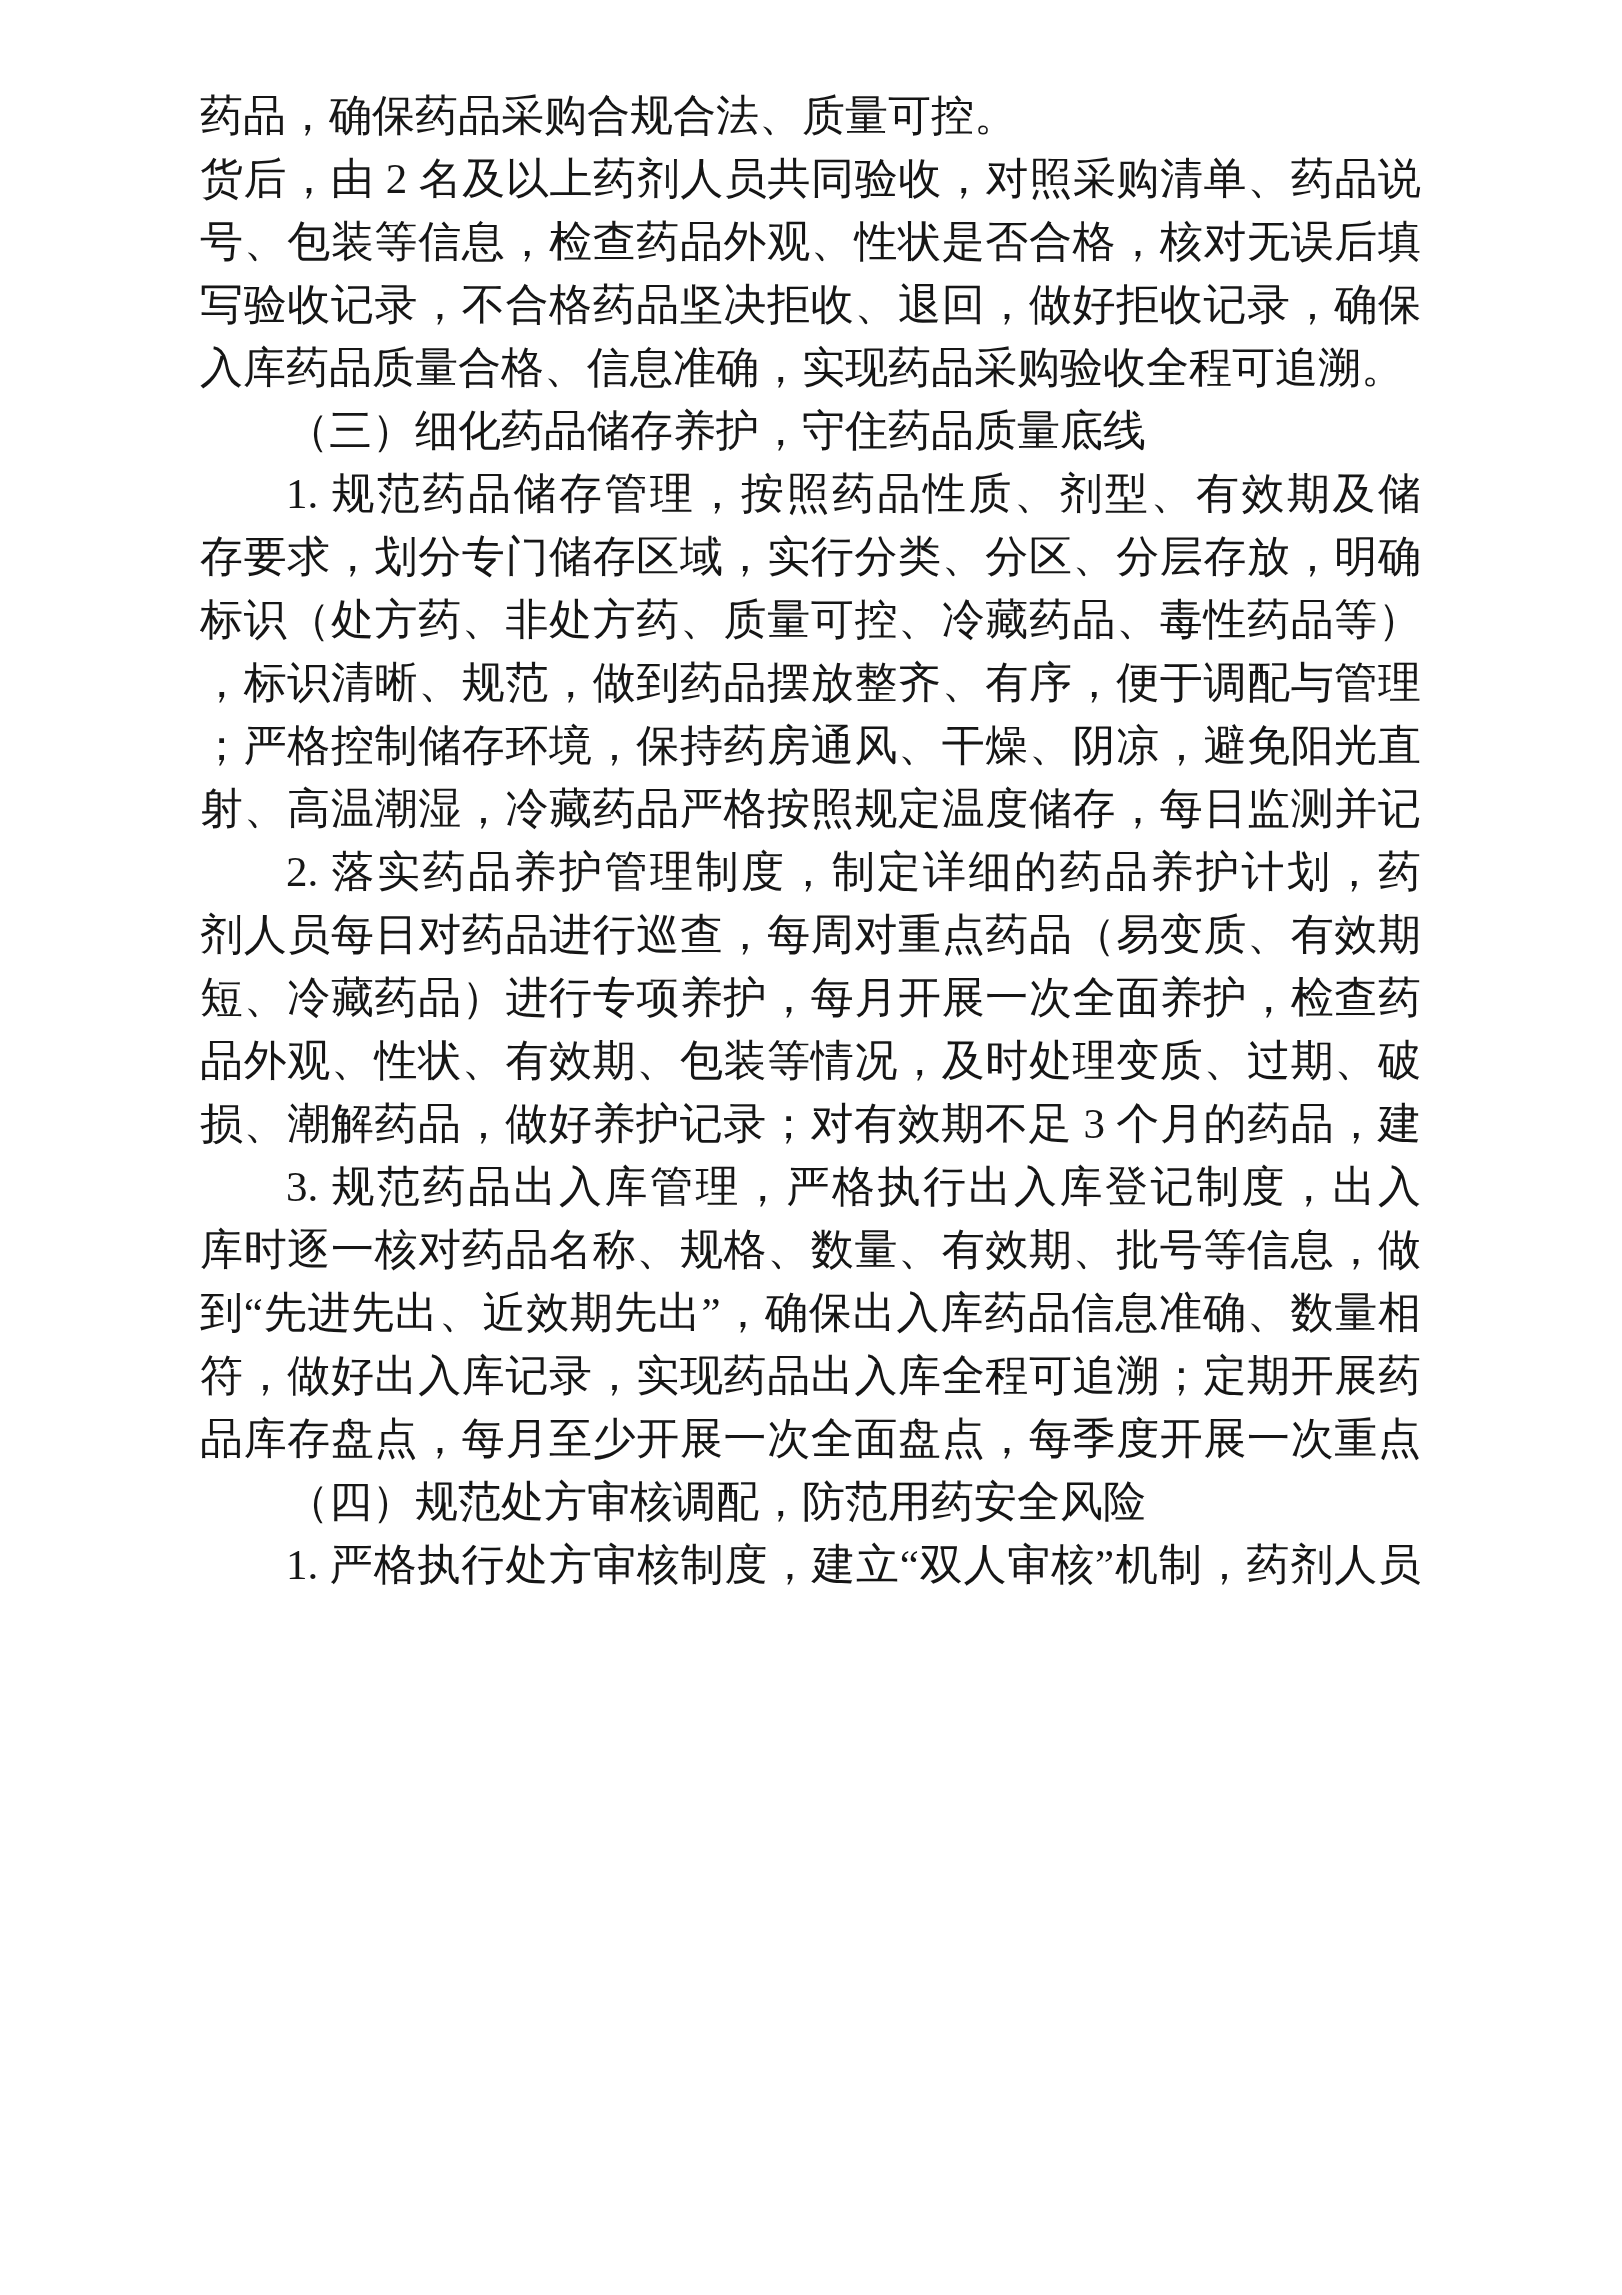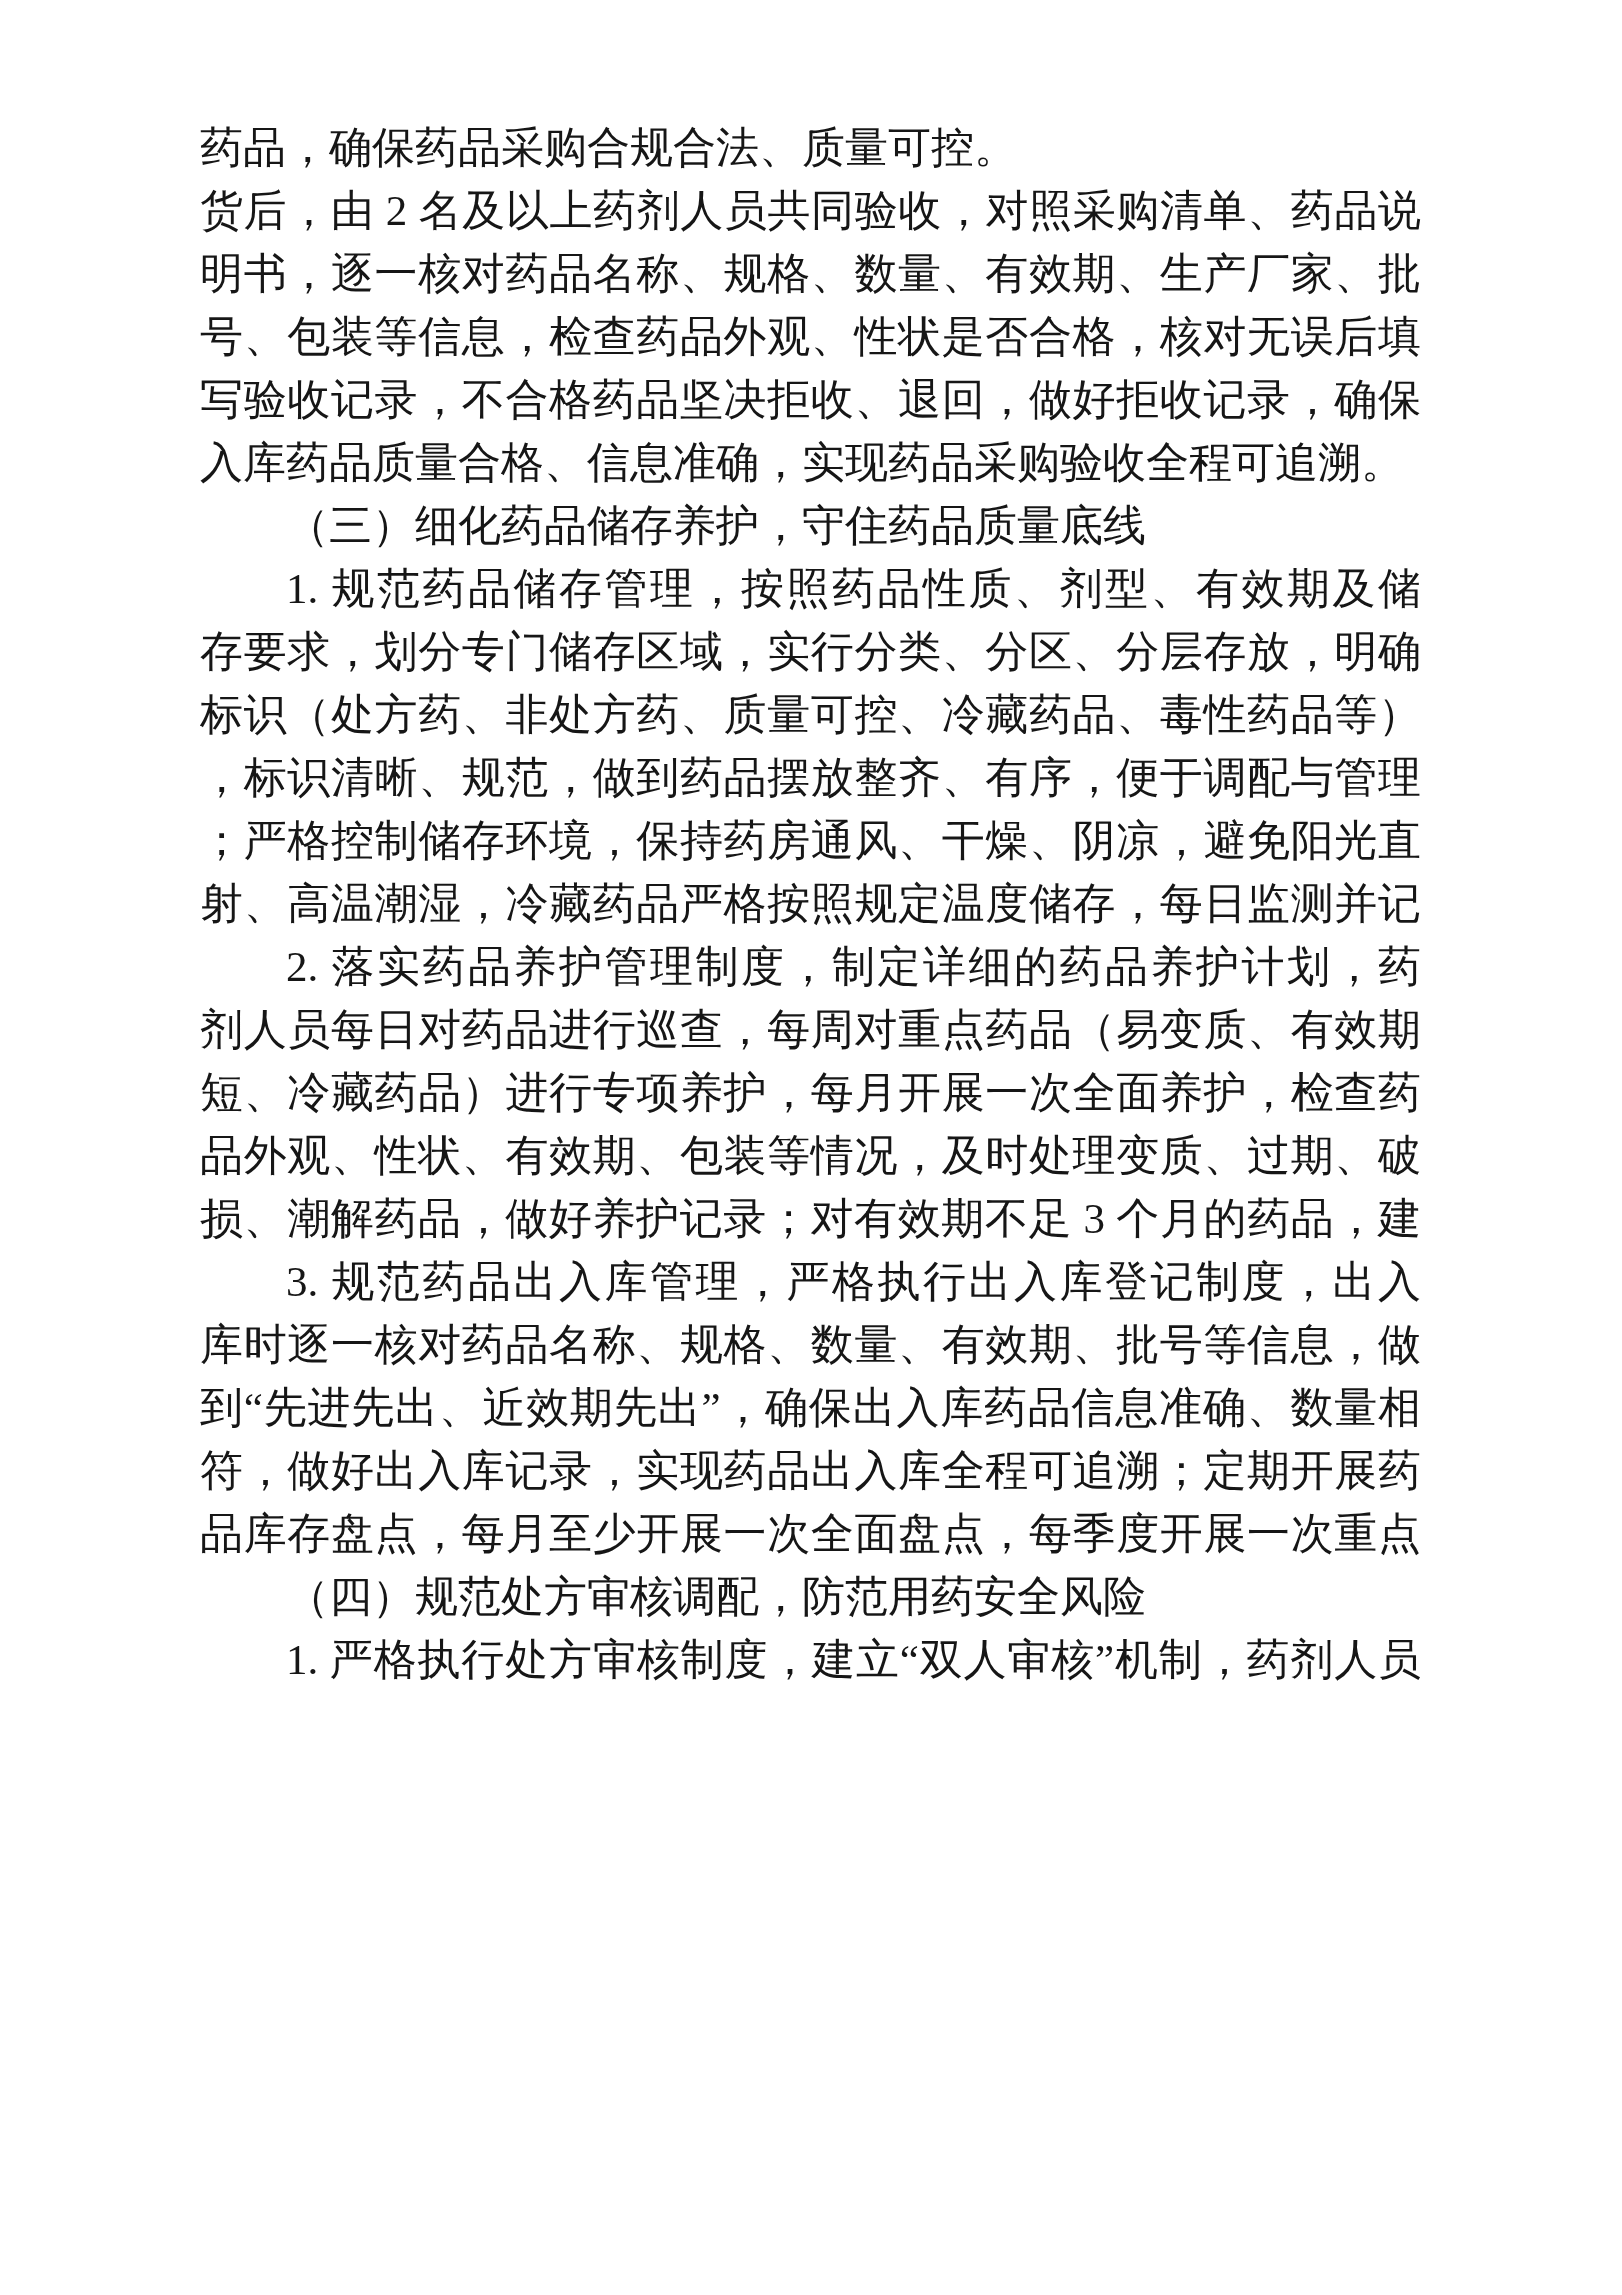--- a/index.html
+++ b/index.html
@@ -13,21 +13,21 @@
     overflow: hidden;
   }
   .page {
     position: relative;
     width: 1623px;
     height: 2295px;
     background: #ffffff;
   }
   .page-body {
     box-sizing: content-box;
-    padding: 116px 202px 0 200px;
+    padding: 84px 202px 0 200px;
     width: 1221px;
   }
   .line {
     font-family: "Liberation Serif", "DejaVu Serif", serif;
     font-size: 43px;
     line-height: 63px;
     height: 63px;
     color: #161616;
     white-space: normal;
     overflow: visible;
@@ -44,21 +44,20 @@
     font-weight: normal;
   }
 </style>
 </head>
 <body style="background: rgb(255, 255, 255);">
 
 <div class="page">
   <div class="page-body" style="color: rgb(22, 22, 22);">
       <div class="line">药品，确保药品采购合规合法、质量可控。</div>
       <div class="line fill">货后，由 2 名及以上药剂人员共同验收，对照采购清单、药品说</div>
-      <div class="line fill">明书，逐一核对药品名称、规格、数量、有效期、生产厂家、批</div>
       <div class="line fill">号、包装等信息，检查药品外观、性状是否合格，核对无误后填</div>
       <div class="line fill">写验收记录，不合格药品坚决拒收、退回，做好拒收记录，确保</div>
       <div class="line">入库药品质量合格、信息准确，实现药品采购验收全程可追溯。</div>
       <div class="line indent bold">（三）细化药品储存养护，守住药品质量底线</div>
       <div class="line indent fill">1. 规范药品储存管理，按照药品性质、剂型、有效期及储</div>
       <div class="line fill">存要求，划分专门储存区域，实行分类、分区、分层存放，明确</div>
       <div class="line fill">标识（处方药、非处方药、质量可控、冷藏药品、毒性药品等）</div>
       <div class="line fill">，标识清晰、规范，做到药品摆放整齐、有序，便于调配与管理</div>
       <div class="line fill">；严格控制储存环境，保持药房通风、干燥、阴凉，避免阳光直</div>
       <div class="line fill">射、高温潮湿，冷藏药品严格按照规定温度储存，每日监测并记</div>

